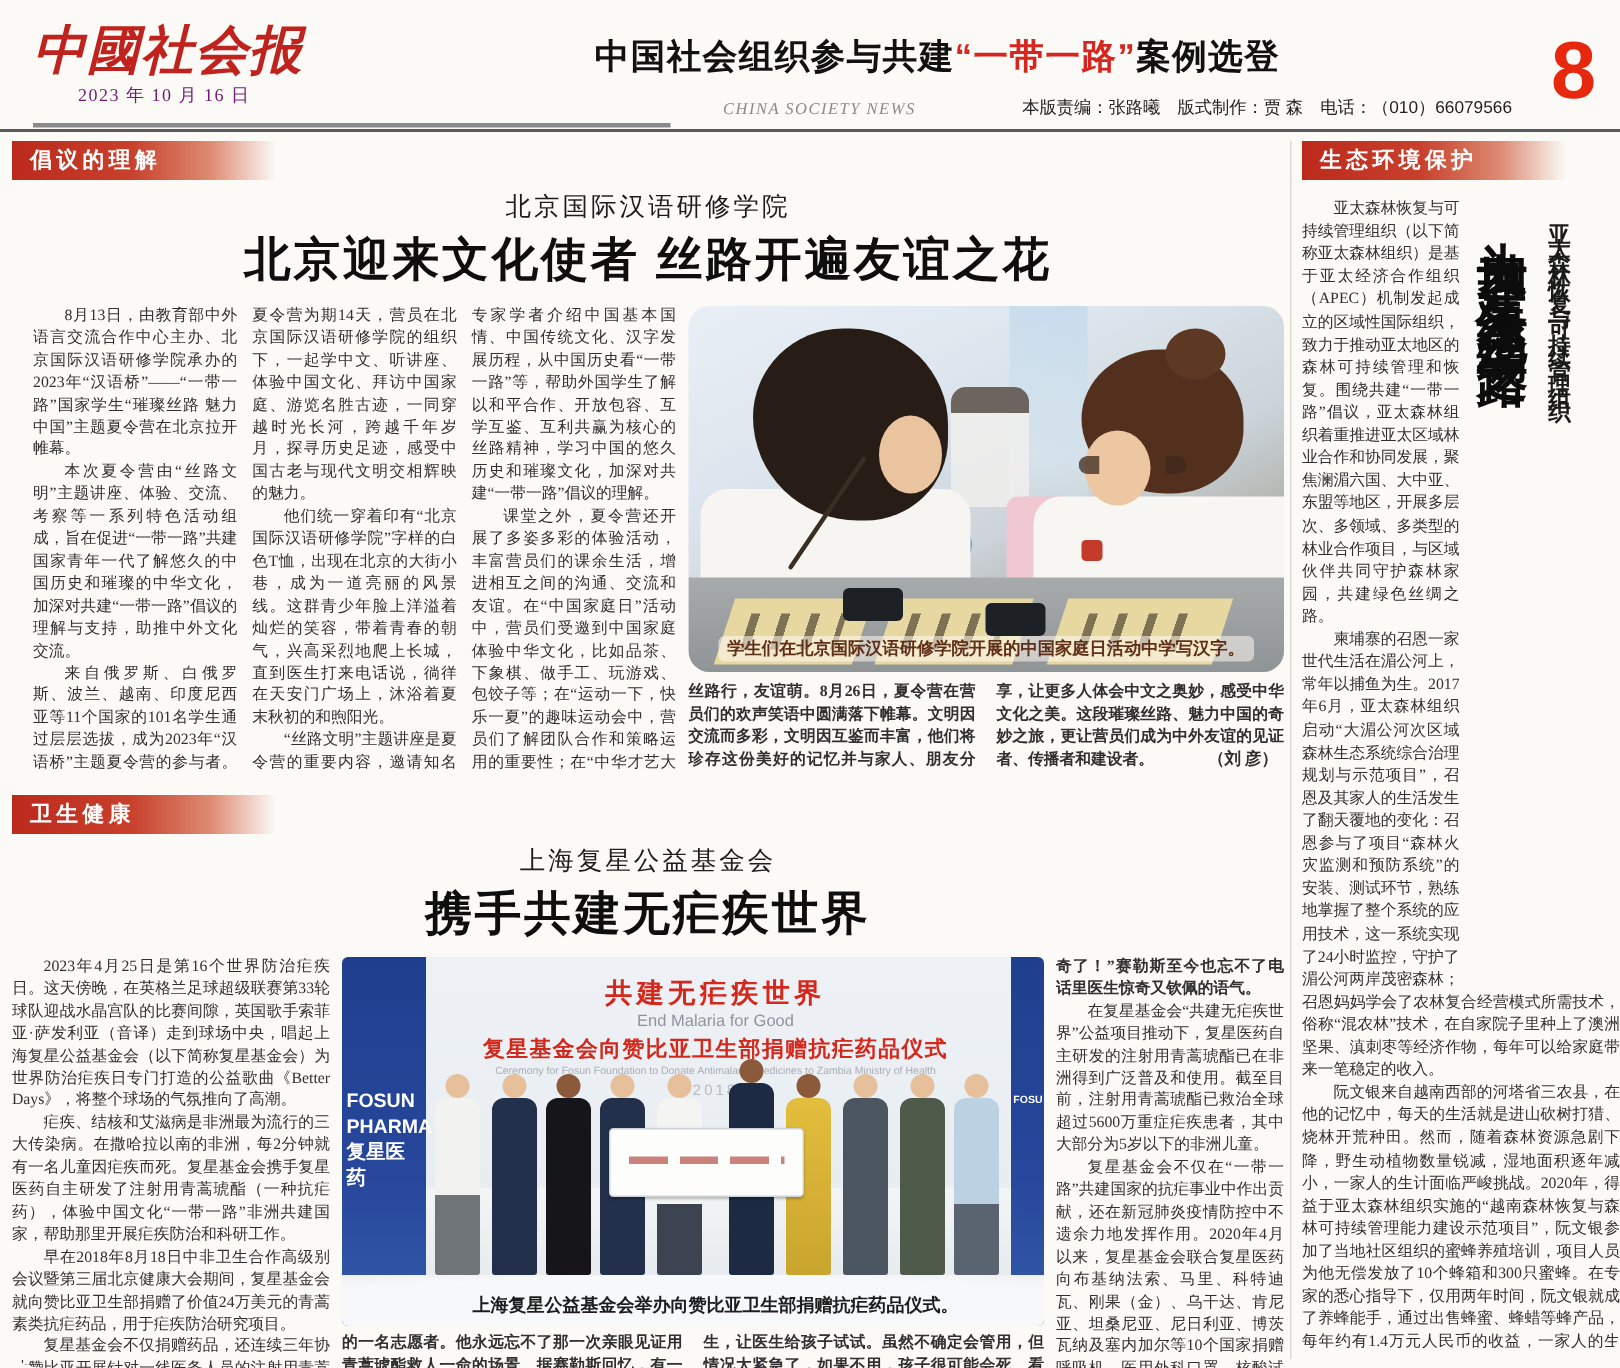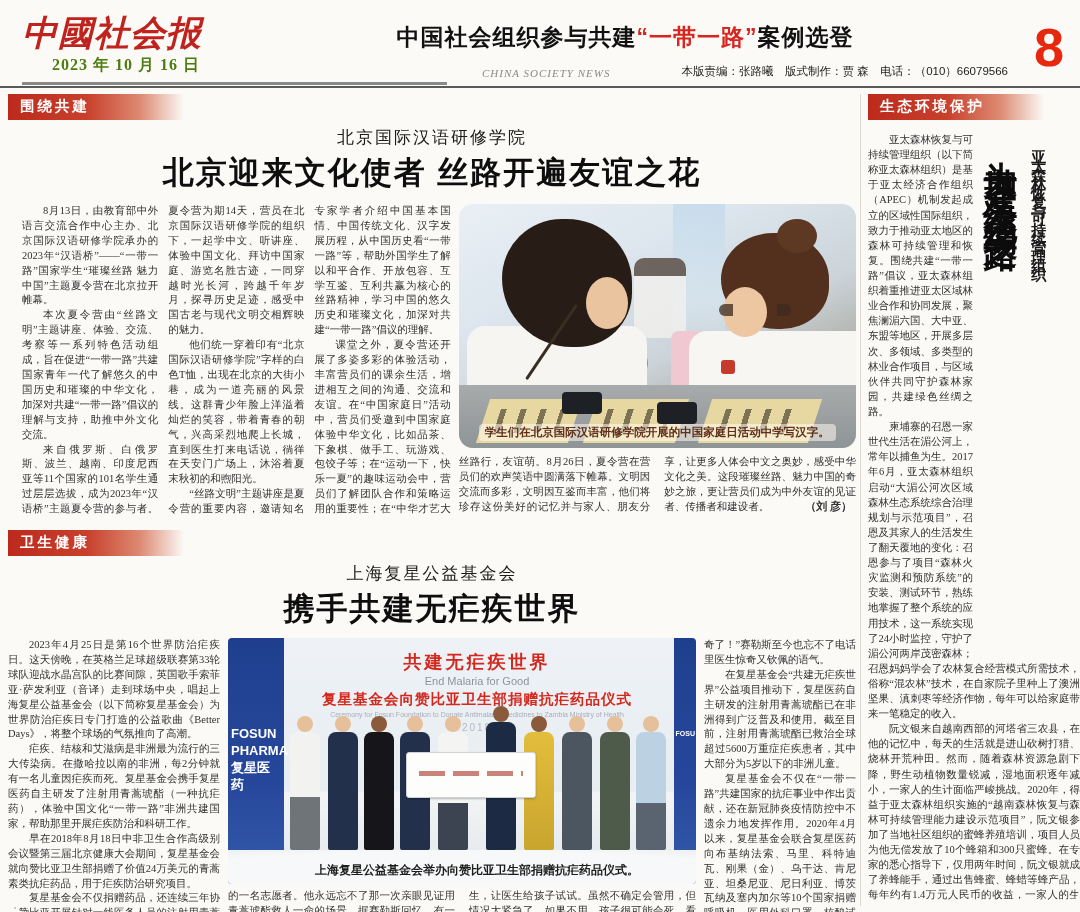--- a/index.html
+++ b/index.html
@@ -5,21 +5,21 @@
   html,body{margin:0;padding:0;}
   body{width:1080px;height:912px;overflow:hidden;background:#fbfaf7;
        font-family:"Liberation Serif","DejaVu Serif",serif;color:#2b2b2b;}
   .page{position:relative;width:1080px;height:912px;background:#fbfaf7;overflow:hidden;border-radius:28px;}
 
   
   .hdr{position:absolute;top:0;left:0;right:0;height:86px;border-bottom:2px solid #5a5a5a;}
   .masthead{position:absolute;left:22px;top:16px;width:220px;}
   .masthead-name{font-family:"Liberation Serif",serif;font-style:italic;font-weight:bold;
                  font-size:35px;color:#c0231d;letter-spacing:1px;line-height:1;}
-  .masthead-date{font-size:16px;font-weight:bold;color:#4d7c0f;margin:4px 0 0 30px;letter-spacing:1px;}
+  .masthead-date{font-size:12px;font-weight:normal;color:#701a75;margin:4px 0 0 30px;letter-spacing:1px;}
   .masthead-rule{position:absolute;left:0;top:66px;width:425px;height:3px;background:#8a8a8a;}
   .hdr-title{position:absolute;left:245px;right:75px;top:22px;text-align:center;
              font-family:"Liberation Sans","DejaVu Sans",sans-serif;font-weight:900;
              font-size:23px;letter-spacing:1px;color:#111;white-space:nowrap;}
   .hdr-title .hl{color:#d6261f;}
   .hdr-sub{position:absolute;left:482px;right:72px;top:64px;display:flex;
            justify-content:space-between;align-items:flex-end;}
   .hdr-en{font-style:italic;font-size:11px;color:#8a8a8a;letter-spacing:1px;}
   .hdr-credits{font-size:11.5px;color:#222;font-family:"Liberation Sans",sans-serif;}
   .page-num{position:absolute;right:16px;top:20px;font-family:"Liberation Sans",sans-serif;
@@ -27,21 +27,21 @@
 
   
   .sec-label{display:inline-block;min-width:138px;padding:3px 26px 4px 12px;
              font-family:"Liberation Sans","DejaVu Sans",sans-serif;font-weight:bold;
              font-size:14.5px;letter-spacing:3px;color:#fff;
              background:linear-gradient(90deg,#bc2a1c 0%,#c8402c 45%,#dd8a72 75%,rgba(238,205,192,0) 100%);}
 
   
   p{margin:0;text-indent:2em;}
   .body-txt{font-size:10.5px;line-height:1.42;text-align:justify;color:#303030;}
-  .cont > p:first-child{text-indent:0;}
+  .cont > p:first-child{text-indent:0;font-weight:bold;}
   .kicker{text-align:center;font-family:"Liberation Sans",sans-serif;
           font-size:17px;color:#1c1c1c;letter-spacing:2px;}
   .headline{text-align:center;font-family:"Liberation Sans","DejaVu Sans",sans-serif;
             font-weight:900;font-size:31px;letter-spacing:2px;color:#0e0e0e;margin-top:3px;}
   .byline{position:absolute;right:4px;bottom:2px;font-weight:bold;font-size:11px;
           background:#fbfaf7;padding-left:10px;}
 
   
   .main{position:absolute;left:8px;top:94px;width:848px;}
   .cult-body{display:flex;gap:8px;margin-top:10px;margin-left:14px;}
@@ -168,21 +168,21 @@
     <div class="hdr-sub">
       <span class="hdr-en">CHINA SOCIETY NEWS</span>
       <span class="hdr-credits">本版责编：张路曦　版式制作：贾  森　电话：（010）66079566</span>
     </div>
     <div class="page-num">8</div>
   </header>
 
   <div class="main">
 
     <section>
-      <span class="sec-label">围绕共建</span>
+      <span class="sec-label">倡议的理解</span>
       <div class="kicker" style="margin-top:6px;">北京国际汉语研修学院</div>
       <div class="headline">北京迎来文化使者  丝路开遍友谊之花</div>
       <div class="cult-body">
         <div class="cult-left body-txt">
             <p>8月13日，由教育部中外语言交流合作中心主办、北京国际汉语研修学院承办的2023年“汉语桥”——“一带一路”国家学生“璀璨丝路 魅力中国”主题夏令营在北京拉开帷幕。</p>
             <p>本次夏令营由“丝路文明”主题讲座、体验、交流、考察等一系列特色活动组成，旨在促进“一带一路”共建国家青年一代了解悠久的中国历史和璀璨的中华文化，加深对共建“一带一路”倡议的理解与支持，助推中外文化交流。</p>
             <p>来自俄罗斯、白俄罗斯、波兰、越南、印度尼西亚等11个国家的101名学生通过层层选拔，成为2023年“汉语桥”主题夏令营的参与者。夏令营为期14天，营员在北京国际汉语研修学院的组织下，一起学中文、听讲座、体验中国文化、拜访中国家庭、游览名胜古迹，一同穿越时光长河，跨越千年岁月，探寻历史足迹，感受中国古老与现代文明交相辉映的魅力。</p>
             <p>他们统一穿着印有“北京国际汉语研修学院”字样的白色T恤，出现在北京的大街小巷，成为一道亮丽的风景线。这群青少年脸上洋溢着灿烂的笑容，带着青春的朝气，兴高采烈地爬上长城，直到医生打来电话说，徜徉在天安门广场上，沐浴着夏末秋初的和煦阳光。</p>
             <p>“丝路文明”主题讲座是夏令营的重要内容，邀请知名专家学者介绍中国基本国情、中国传统文化、汉字发展历程，从中国历史看“一带一路”等，帮助外国学生了解以和平合作、开放包容、互学互鉴、互利共赢为核心的丝路精神，学习中国的悠久历史和璀璨文化，加深对共建“一带一路”倡议的理解。</p>
             <p>课堂之外，夏令营还开展了多姿多彩的体验活动，丰富营员们的课余生活，增进相互之间的沟通、交流和友谊。在“中国家庭日”活动中，营员们受邀到中国家庭体验中华文化，比如品茶、下象棋、做手工、玩游戏、包饺子等；在“运动一下，快乐一夏”的趣味运动会中，营员们了解团队合作和策略运用的重要性；在“中华才艺大赛”和“我与丝路的故事”中文演讲比赛中，营员们充分展示才华，以诗歌、舞蹈、朗诵等方式表达他们对中文的热爱、对中华文化的眷恋以及学习中文的决心；在参观游览活动中，组织方带营员们到长城、鸟巢等地，了解中国的过去、现在，让不同文明与文化在活动中交流、碰撞。</p>

